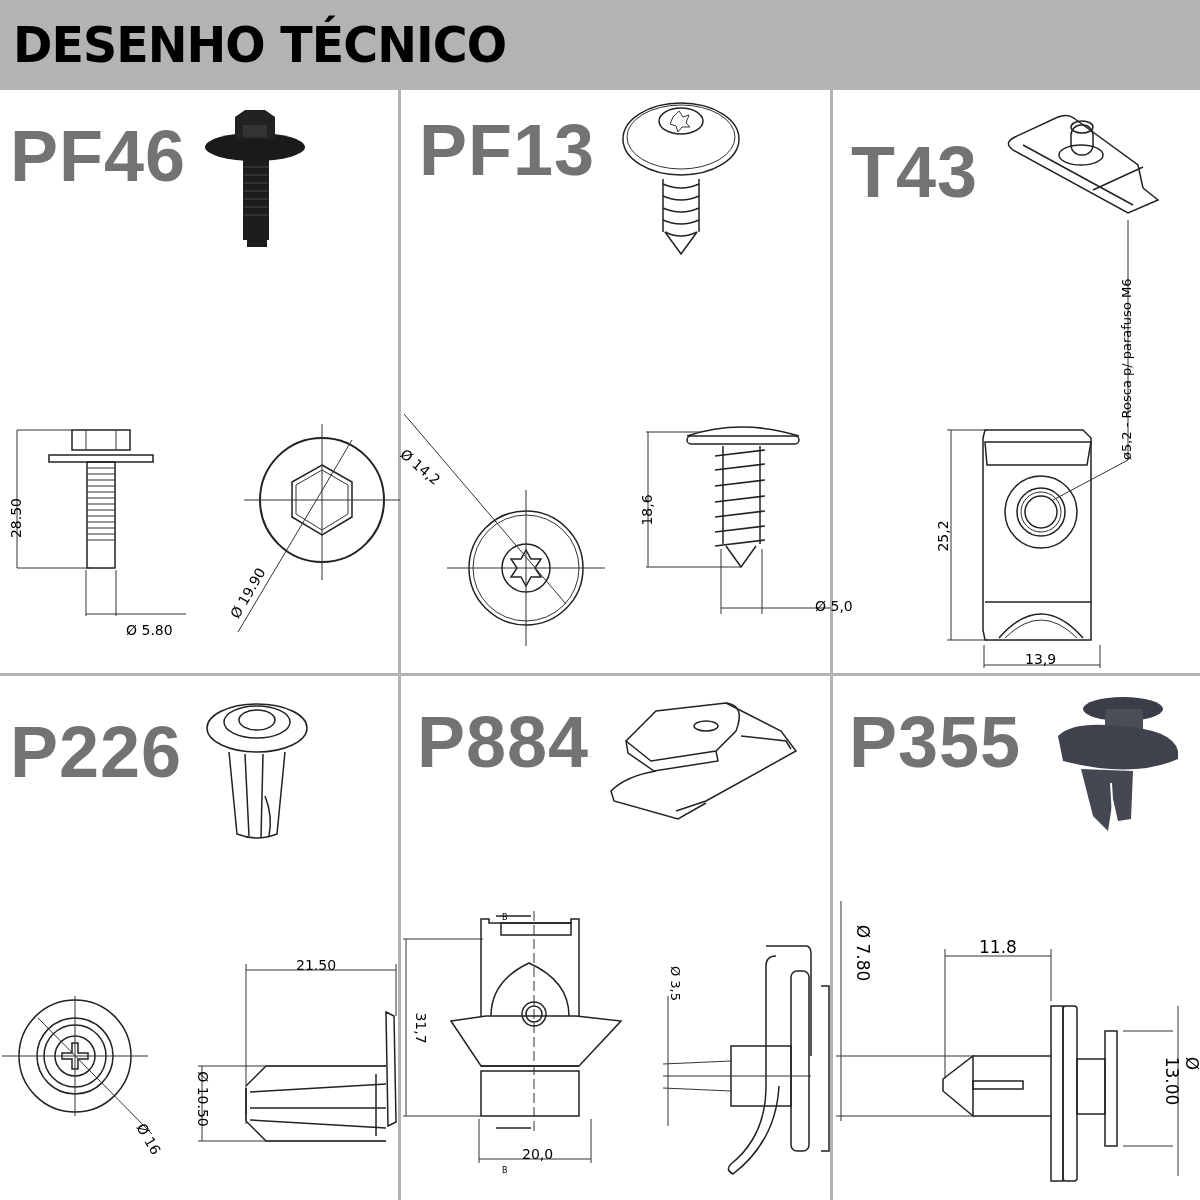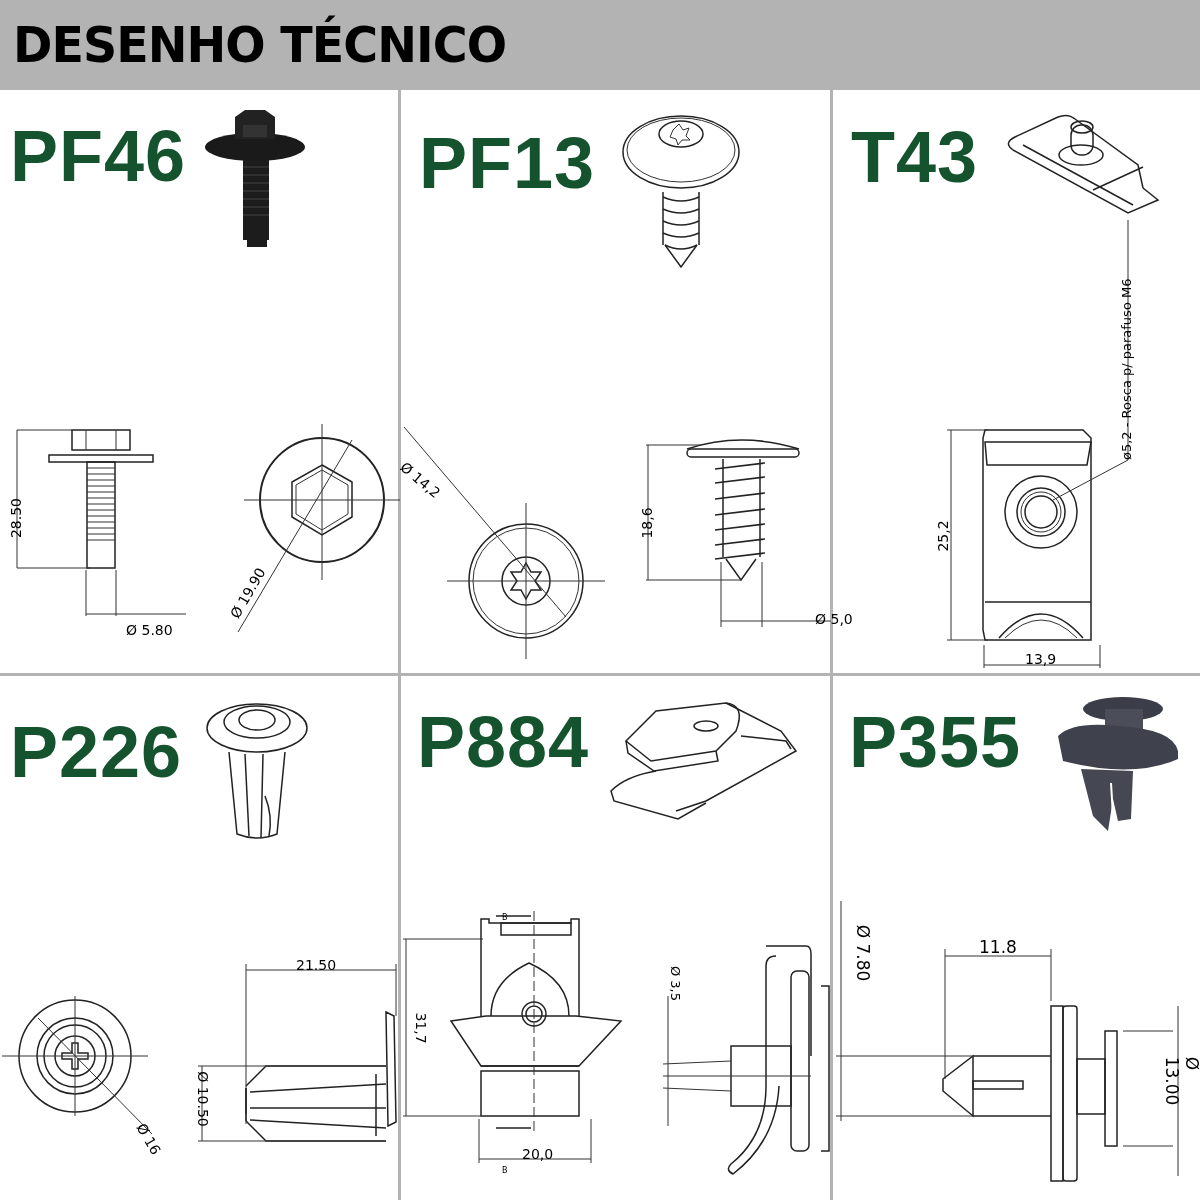--- a/index.html
+++ b/index.html
@@ -2,21 +2,21 @@
 <html><head>
 <meta charset="utf-8">
 <style>
   html, body { margin:0; padding:0; background:#ffffff; }
   body { width:1200px; height:1200px; position:relative; overflow:hidden; font-family:"DejaVu Sans", sans-serif; }
   .header { position:absolute; left:0; top:0; width:1200px; height:90px; background:#b3b3b3; display:flex; align-items:center; justify-content:flex-start; }
   .header-title { font-family:"DejaVu Sans", sans-serif; font-weight:bold; font-size:50px; letter-spacing:-1px; color:#000; transform:scaleX(0.95); }
   .vline { position:absolute; top:90px; width:3px; height:1110px; background:#b3b3b3; }
   .hline { position:absolute; left:0; top:673px; width:1200px; height:3px; background:#b3b3b3; }
   .cell { position:absolute; }
-  .code { position:absolute; font-family:"Liberation Sans", sans-serif; font-weight:bold; font-size:72px; color:#14532d; letter-spacing:1px; line-height:1; }
+  .code { position:absolute; font-family:"Liberation Sans", sans-serif; font-weight:bold; font-size:72px; color:#737373; letter-spacing:1px; line-height:1; }
   svg { position:absolute; overflow:visible; }
   .ln { stroke:#222; stroke-width:1.5; fill:none; }
   .thin { stroke:#333; stroke-width:1; fill:none; }
 </style>
 </head>
 <body>
 
 <div class="header">
   <div class="header-title">DESENHO TÉCNICO</div>
 </div>
@@ -80,21 +80,21 @@
     <circle cx="82" cy="80" r="62" class="ln" style="stroke-width:2"></circle>
     <polygon points="82,45 112,62 112,97 82,115 52,97 52,62" class="ln"></polygon>
     <polygon points="82,50 108,65 108,94 82,110 56,94 56,65" class="thin"></polygon>
     <line x1="82" y1="4" x2="82" y2="160" class="thin"></line>
     <line x1="4" y1="80" x2="160" y2="80" class="thin"></line>
     <line x1="112" y1="20" x2="-2" y2="212" class="thin"></line>
   </svg>
   <div style="position:absolute;left:220px;top:495px;transform:rotate(-60deg);font-size:14px;">Ø 19.90</div>
 </div>
 
-<div class="cell" style="left:401px;top:97px;width:458px;height:583px;text-decoration:underline;">
+<div class="cell" style="left:401px;top:84px;width:458px;height:583px;text-decoration:underline;">
   <div class="code" style="left:18px;top:30px;">PF13</div>
   <svg style="left:220px;top:15px;" width="120" height="160" viewBox="0 0 120 160">
     <ellipse cx="60" cy="40" rx="58" ry="36" class="ln"></ellipse>
     <ellipse cx="60" cy="38" rx="54" ry="32" class="thin"></ellipse>
     <ellipse cx="60" cy="22" rx="22" ry="13" class="ln"></ellipse>
     <path d="M52,18 l6,-6 l4,6 l6,-2 l-3,8 l4,4 l-8,0 l-4,5 l-2,-6 l-6,-2z" class="thin"></path>
     <g class="ln">
       <path d="M42,85 q18,8 36,0"></path>
         <path d="M42,97 q18,8 36,0"></path>
         <path d="M42,109 q18,8 36,0"></path>
@@ -137,21 +137,21 @@
     <line x1="7" y1="18" x2="7" y2="153" class="thin"></line>
     <line x1="80" y1="135" x2="80" y2="200" class="thin"></line>
     <line x1="121" y1="135" x2="121" y2="200" class="thin"></line>
     <line x1="80" y1="194" x2="190" y2="194" class="thin"></line>
   </svg>
   <div style="position:absolute;left:230px;top:418px;transform:rotate(-90deg);font-size:14px;">18,6</div>
   <div style="position:absolute;left:382px;top:514px;font-size:14px;margin-left:32px;">Ø 5,0</div>
 </div>
 
 <div class="cell" style="left:833px;top:90px;width:367px;height:583px;">
-  <div class="code" style="left:18px;top:31px;">T43</div>
+  <div class="code" style="left:18px;top:46px;">T43</div>
   <svg style="left:170px;top:15px;" width="160" height="110" viewBox="0 0 160 110">
     <g class="ln">
       <path d="M10,45 Q0,38 12,32 L55,12 Q65,8 72,14"></path>
       <path d="M10,45 L125,108 L155,95 L140,83"></path>
       <path d="M20,40 L130,100"></path>
       <path d="M72,14 L135,60 L140,83"></path>
       <ellipse cx="78" cy="50" rx="22" ry="10"></ellipse>
       <rect x="68" y="20" width="22" height="30" rx="10"></rect>
       <ellipse cx="79" cy="22" rx="11" ry="6"></ellipse>
       <path d="M90,85 L140,62"></path>

